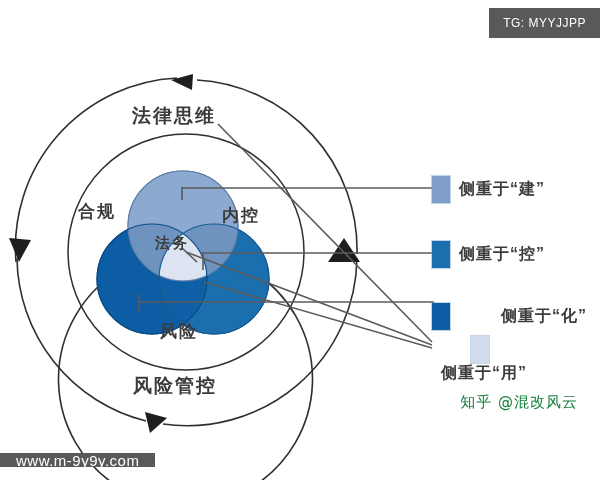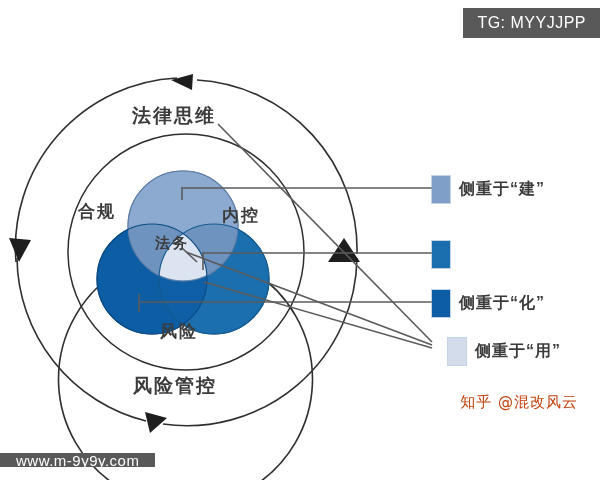--- a/index.html
+++ b/index.html
@@ -50,34 +50,34 @@
     display: flex;
     align-items: center;
     justify-content: center;
     letter-spacing: 0.5px;
   }
   #wm-top {
     right: 0px;
     top: 8px;
     height: 30px;
     padding: 0 14px;
-    font-size: 16px;
+    font-size: 12px;
   }
   #wm-bottom {
     left: 0px;
     bottom: 13px;
     height: 14px;
     padding: 0 16px;
     font-size: 15px;
   }
   #wm-zhihu {
     position: absolute;
     right: 22px;
     bottom: 68px;
-    color: #c2410c;
+    color: #15803d;
     font-family: "DejaVu Sans", "Liberation Sans", sans-serif;
     font-size: 15px;
     letter-spacing: 1px;
     white-space: nowrap;
   }
   
   #legend {
     position: absolute;
     left: 432px;
     top: 160px;
@@ -219,26 +219,27 @@
     <text class="cn-label core-label" x="155" y="248">法务</text>
   </svg>
 
   <div id="legend">
     <div class="legend-row" style="top:14px; left:0;">
       <span class="swatch" style="background:#7f9fc9;"></span>
       <span class="legend-text">侧重于“建”</span>
     </div>
     <div class="legend-row" style="top:79px; left:0;">
       <span class="swatch" style="background:#1b6fae;"></span>
-    </div>
-    <div class="legend-row" style="top:128px; left:0;">
+      <span class="legend-text">侧重于“控”</span>
+    </div>
+    <div class="legend-row" style="top:141px; left:0;gap:42px;">
       <span class="swatch" style="background:#0c5da3;"></span>
       <span class="legend-text">侧重于“化”</span>
     </div>
-    <div class="legend-row" style="top:176px; left:16px;">
+    <div class="legend-row" style="top:176px; left:0;flex-direction:column;">
       <span class="swatch" style="background:#d3dcea;"></span>
       <span class="legend-text">侧重于“用”</span>
     </div>
   </div>
 
   <div class="wm-box" id="wm-top">TG: MYYJJPP</div>
   <div class="wm-box" id="wm-bottom">www.m-9y9y.com</div>
   <div id="wm-zhihu">知乎 @混改风云</div>
 
 </div>

